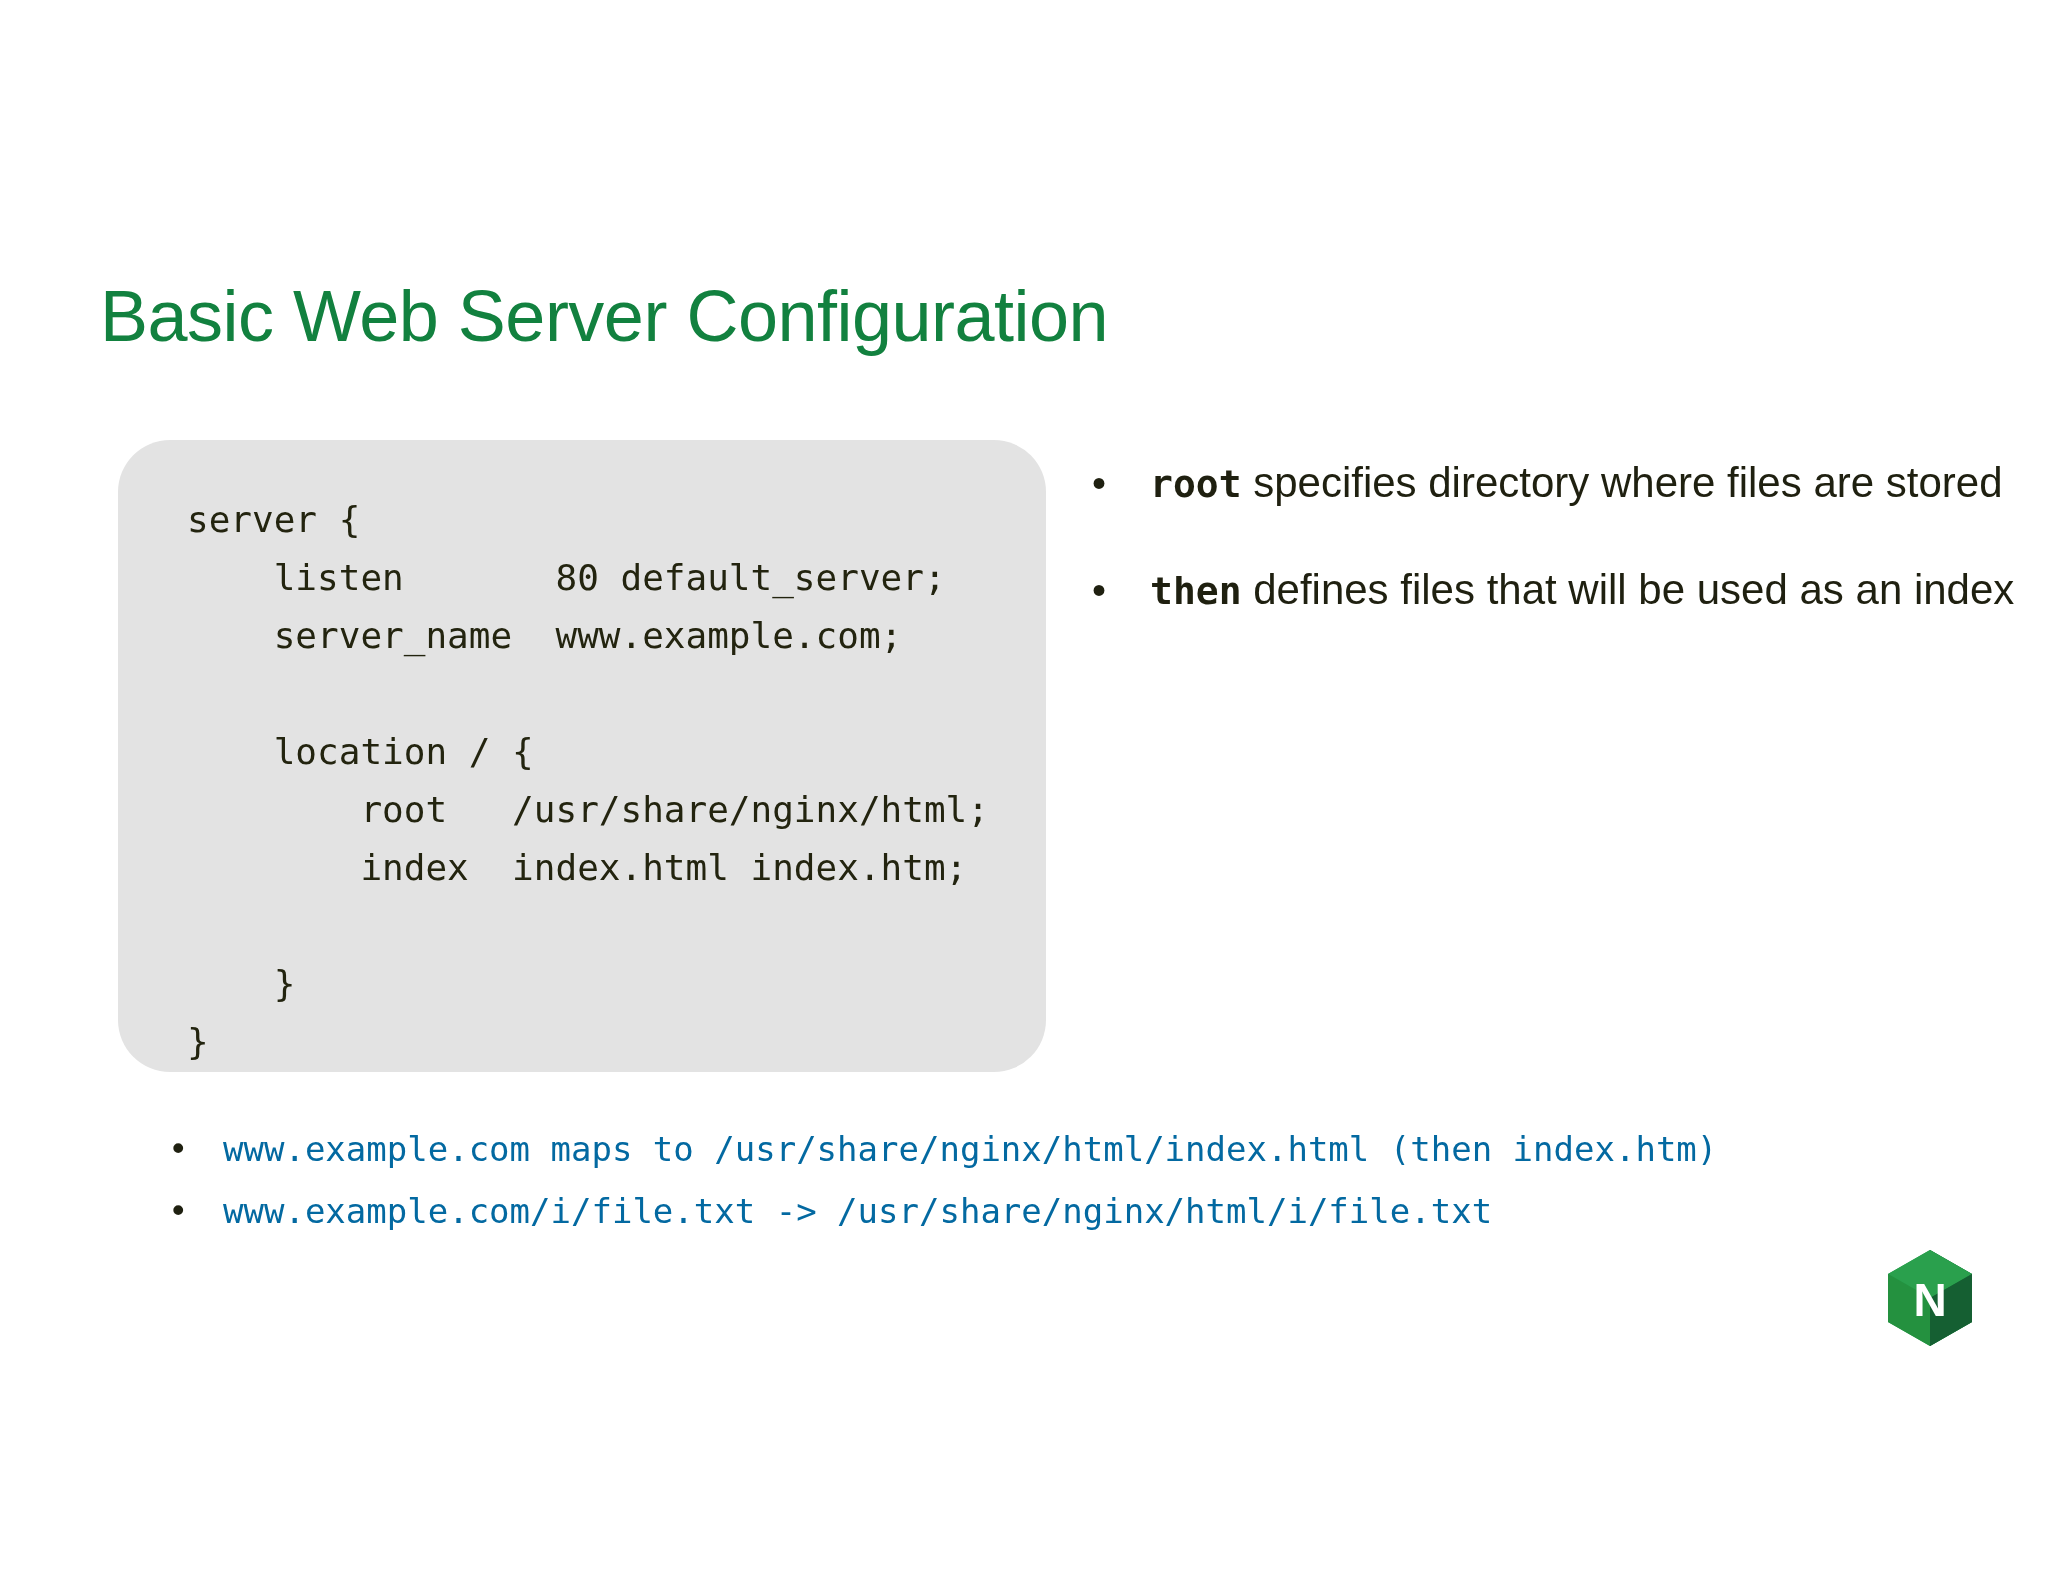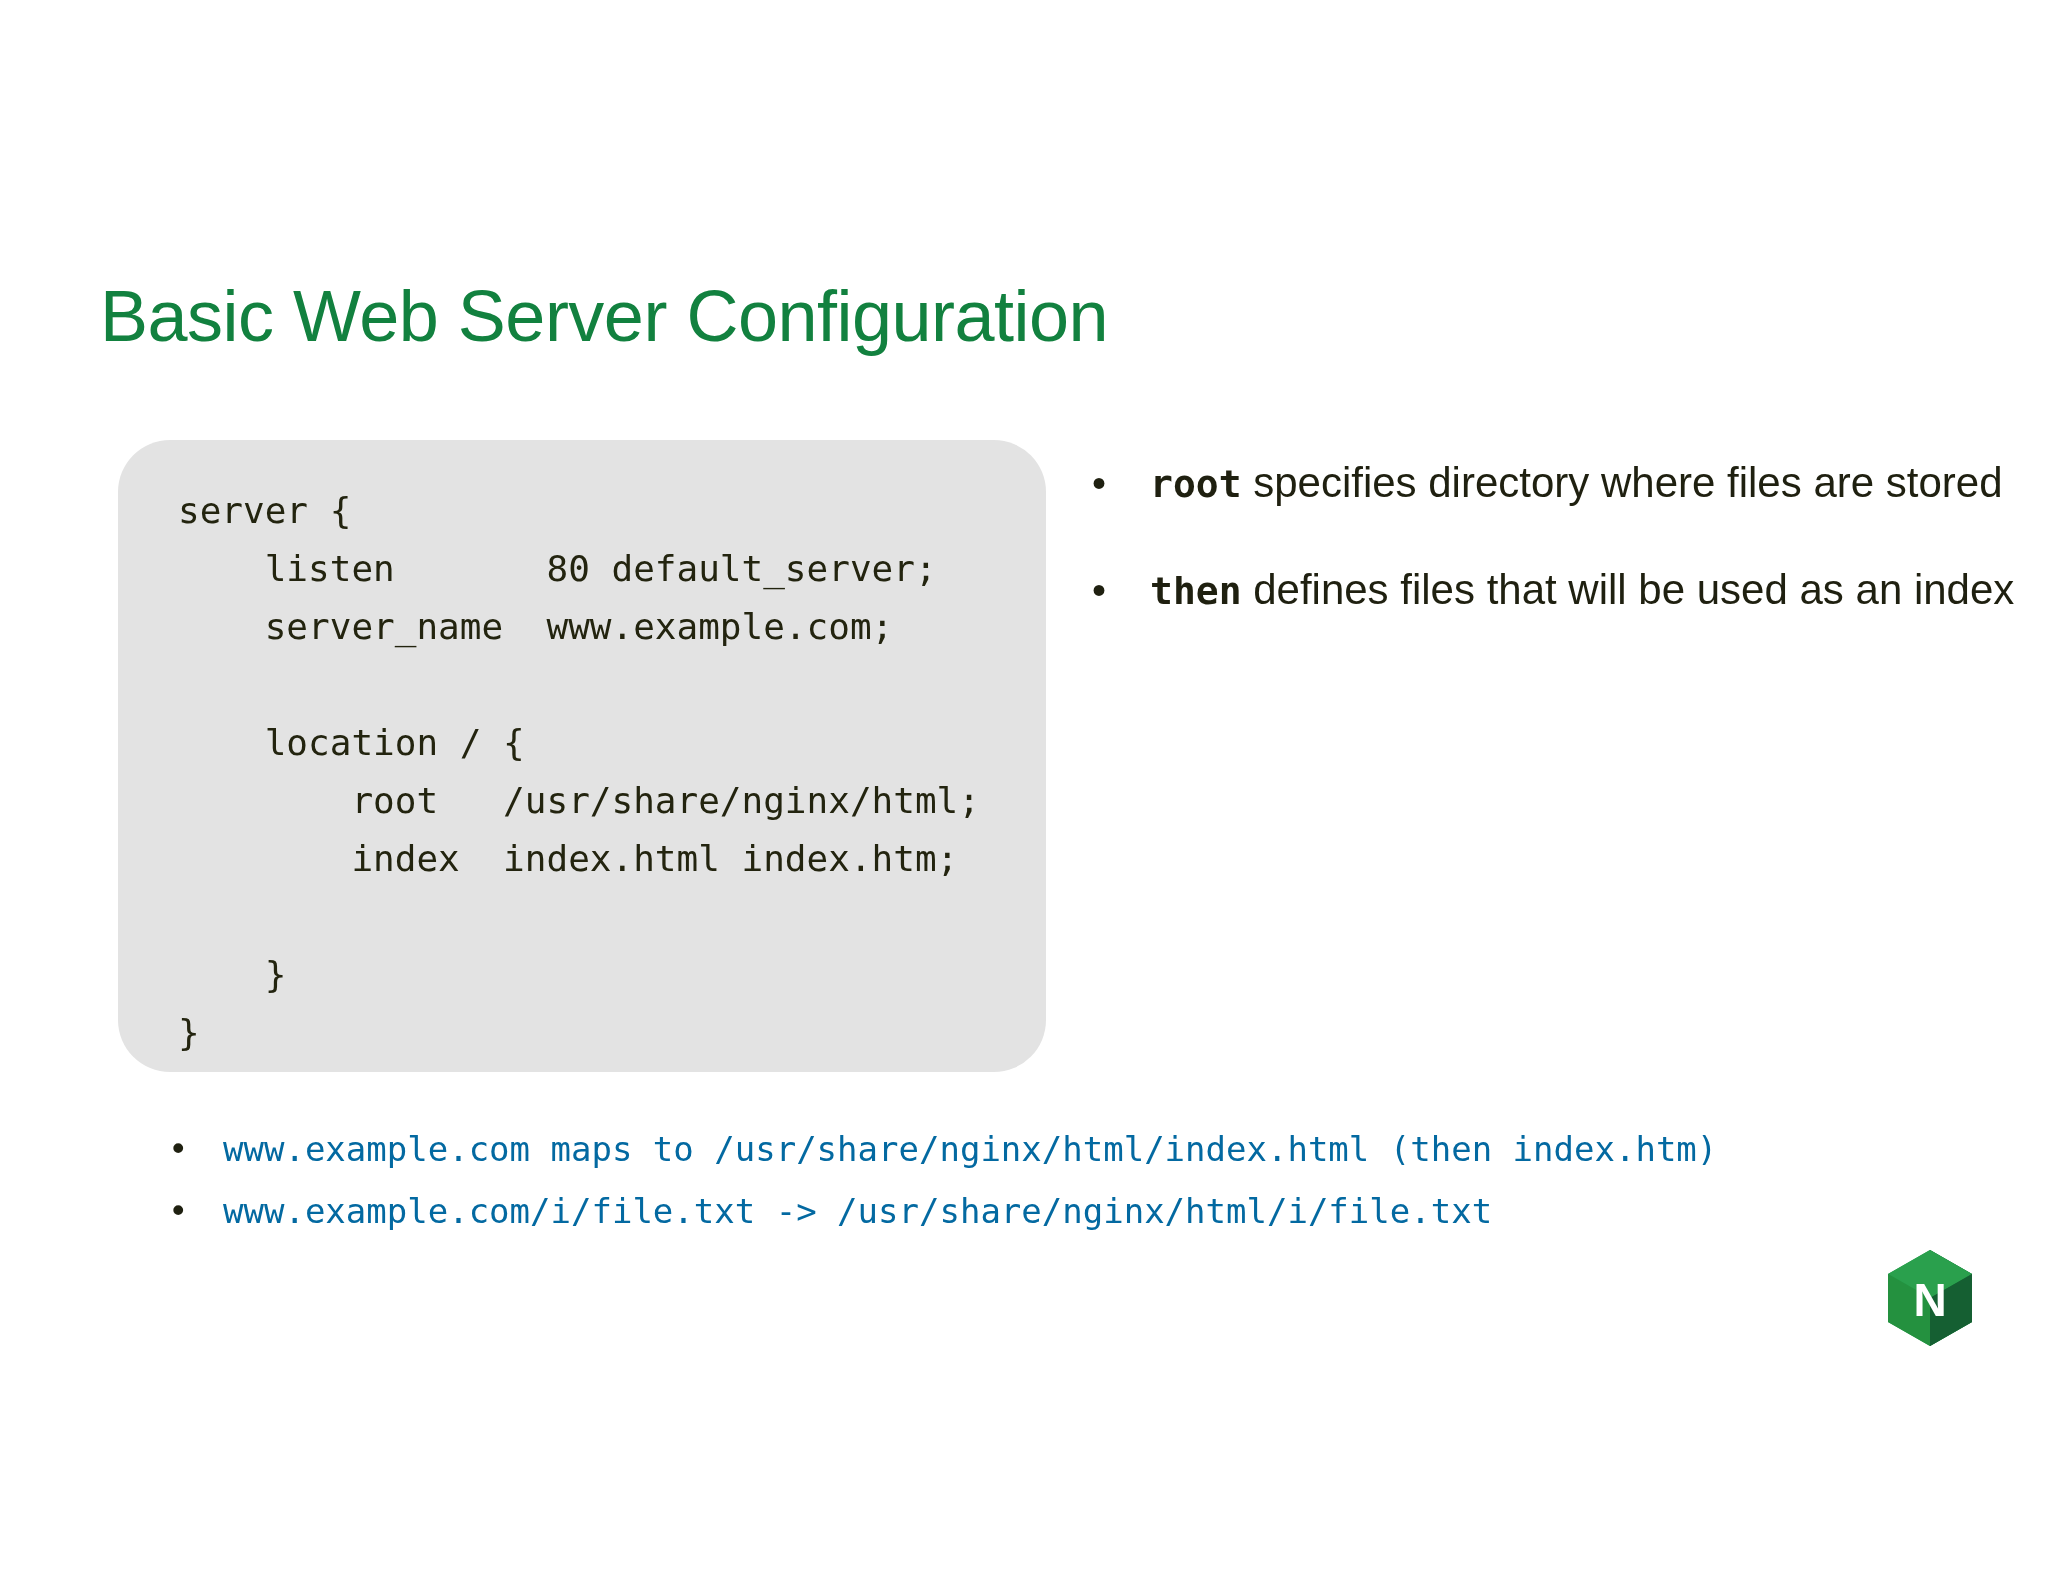--- a/index.html
+++ b/index.html
@@ -47,21 +47,21 @@
     border-radius: 52px;
     box-sizing: border-box;
     padding: 38px 0 0 56px;
   }
   .code-block {
     font-family: "DejaVu Sans Mono", "Liberation Mono", monospace;
     font-size: 36px;
     line-height: 58px;
     color: #23240f;
     white-space: pre;
-    margin: 4px;
+    margin: 13px;
   }
 
   
   .right-bullets {
     position: absolute;
     left: 1092px;
     top: 452px;
     width: 930px;
   }
   .rb-item {

